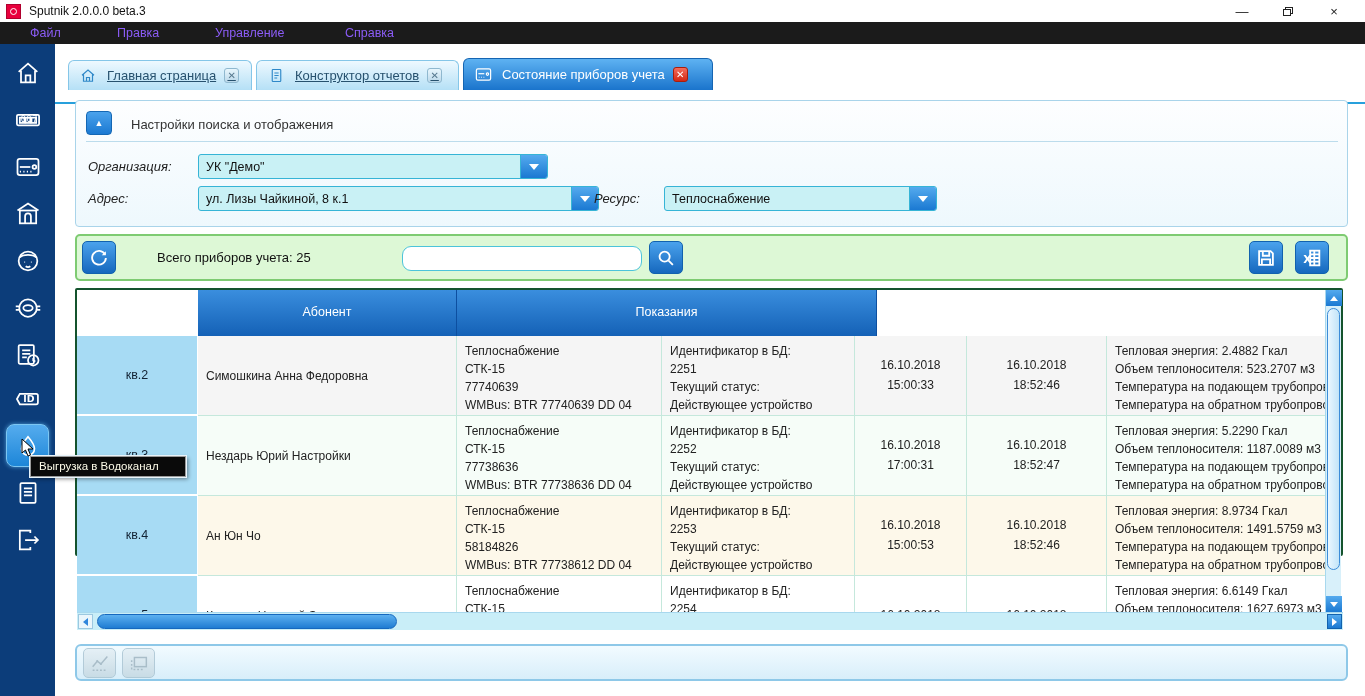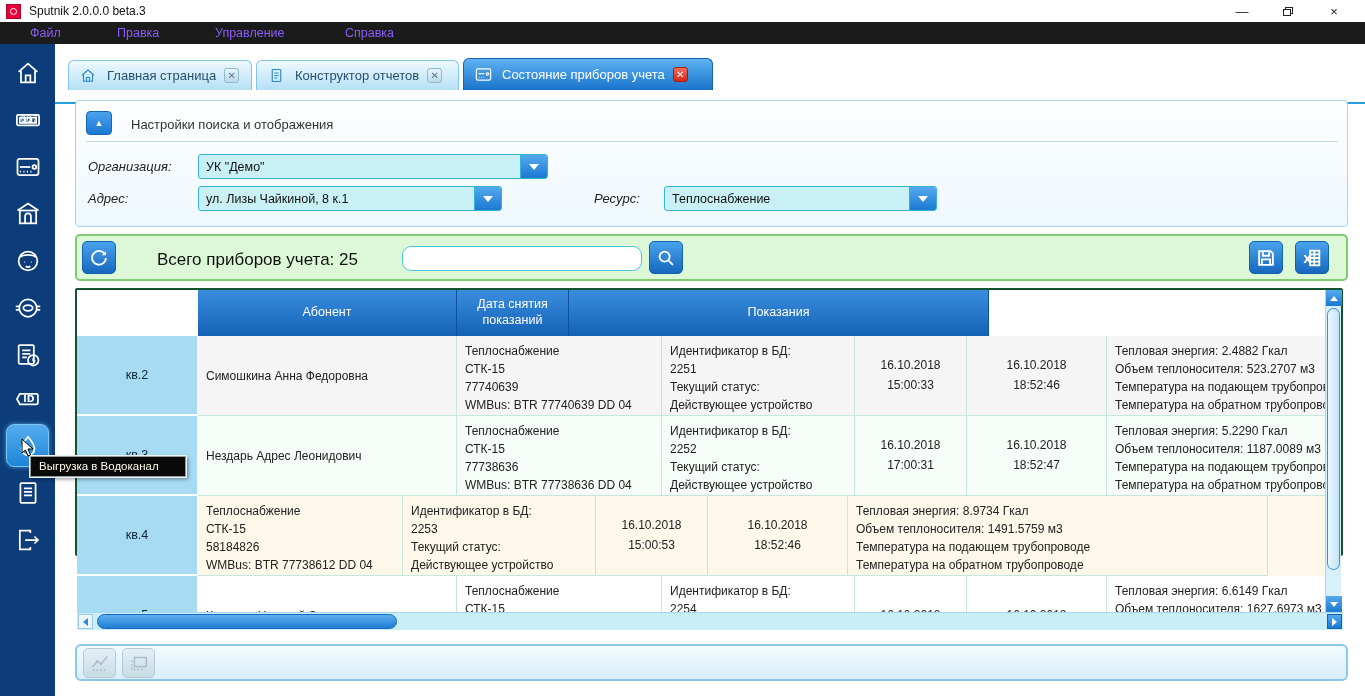--- a/index.html
+++ b/index.html
@@ -36,21 +36,21 @@
   .cursor { position:absolute; left:20px; top:438px; z-index:60; }
   .tooltip { position:absolute; left:30px; top:456px; z-index:55; background:#0a0a0a; border:1px solid #9a9a9a; outline:1px solid #e8f4fb;
       box-shadow:2px 2px 4px rgba(0,0,0,.45); color:#fdfbe8; font-size:11.5px; padding:3px 26px 4px 8px; white-space:nowrap; }
 
   
   .main { position:absolute; left:55px; top:44px; width:1310px; height:652px; background:#fff; }
 
   
   .tabrow { position:absolute; left:0; top:14px; width:1310px; height:32px; }
   .tab { position:absolute; top:2px; height:30px; border-radius:6px 6px 0 0; display:flex; align-items:center; padding:0 8px; cursor:default; }
-  .tab-inactive { background:linear-gradient(#eef9ff,#b5e0f6); border:1px solid #85c6e8; border-bottom:none; color:#27516e; }
+  .tab-inactive { background:linear-gradient(#eef9ff,#b5e0f6); border:1px solid #85c6e8; border-bottom:none; color:#27516e;text-decoration:underline; }
   .tab-active { background:linear-gradient(#5eb2f2,#1a74cc); border:1px solid #1565b2; border-bottom:none; color:#fff; top:0; height:32px; z-index:3; }
   .tab-label { font-size:13px; padding:0 8px; white-space:nowrap; }
   .tab-close { width:15px; height:15px; border-radius:3px; font-size:10px; line-height:13px; text-align:center; }
   .tab-close-lt { background:linear-gradient(#e8f6fd,#bcd9ea); border:1px solid #8fb8cf; color:#56788e; }
   .tab-close-red { background:linear-gradient(#f36c5c,#d42814); border:1px solid #a81d0c; color:#fff; }
   .tab-icon { width:22px; height:20px; display:flex; align-items:center; justify-content:center; }
   .tic { stroke:#2f88c8; fill:none; stroke-width:1.6; }
   .tic-w { stroke:#fff; fill:none; stroke-width:1.5; }
   .tab-underline { position:absolute; left:0; top:44px; width:1310px; height:2px; background:#28a0dc; }
 
@@ -67,21 +67,21 @@
   .combo-arrow { width:27px; height:100%; border-left:1px solid #36b4d6; border-radius:0 2px 2px 0;
       background:linear-gradient(#54aaee,#1b79d2); display:flex; align-items:center; justify-content:center; }
   .combo-arrow i { width:0; height:0; border-left:5px solid transparent; border-right:5px solid transparent; border-top:6px solid #fff; }
 
   
   .greenbar { position:absolute; left:20px; top:190px; width:1273px; height:47px; background:#ddf8d6; border:2px solid #7ecb72; border-radius:5px; }
   .gbtn { position:absolute; top:5px; width:34px; height:33px; border-radius:5px; border:1px solid #1262ae;
       background:linear-gradient(#4aa2ec,#1668be); display:flex; align-items:center; justify-content:center; }
   .gbtn svg { width:22px; height:22px; }
   .gic { stroke:#fff; fill:none; stroke-width:2; }
-  .total-label { position:absolute; left:80px; top:14px; font-size:17px; color:#111; }
+  .total-label { position:absolute; left:80px; top:14px; font-size:13px; color:#111; }
   .search-input { position:absolute; left:325px; top:10px; width:240px; height:25px; border:1px solid #4cc4da; border-radius:9px;
       font-size:12.5px; padding:0 8px; background:#fff; outline:none; }
 
   
   .table-panel { position:absolute; left:20px; top:244px; width:1268px; height:268px; border:2px solid #14532d; background:#fff; border-radius:2px; }
   .table-top { display:flex; }
   .viewport { width:1250px; height:322px; overflow:hidden; position:relative; }
   .grid { width:1450px; }
   .thead { display:flex; height:46px; }
   .th { background:linear-gradient(#3a8ede,#1461b6); color:#fff; font-size:12.5px; display:flex; align-items:center; justify-content:center;
@@ -277,21 +277,21 @@
 
       <span class="fld-label" style="left:12px; top:58px;">Организация:</span>
       <div class="combo" style="left:122px; top:53px; width:350px;">
         <span class="combo-text">УК "Демо"</span>
         <span class="combo-arrow">
             <i></i>
           </span>
       </div>
 
       <span class="fld-label" style="left:12px; top:90px;text-align:right;">Адрес:</span>
-      <div class="combo" style="left:122px; top:85px; width:304px;">
+      <div class="combo" style="left:122px; top:85px; width:401px;">
         <span class="combo-text">ул. Лизы Чайкиной, 8 к.1</span>
         <span class="combo-arrow">
             <i></i>
           </span>
       </div>
 
       <span class="fld-label" style="left:518px; top:90px;">Ресурс:</span>
       <div class="combo" style="left:588px; top:85px; width:273px;">
         <span class="combo-text">Теплоснабжение</span>
         <span class="combo-arrow">
@@ -330,21 +330,20 @@
       </div>
     </div>
 
     <div class="table-panel">
       <div class="table-top">
         <div class="viewport">
           <div class="grid">
             <div class="thead">
               <div class="th th-blank c1"></div>
               <div class="th c2">Абонент</div>
-              <div class="th c5">Дата снятия показаний</div>
               <div class="th c7">Показания</div>
             </div>
 
             <div class="tr row-a">
               <div class="td td-apt c1">кв.2</div>
               <div class="td td-vcenter c2">Симошкина Анна Федоровна</div>
               <div class="td c3">
                 <div>Теплоснабжение</div>
                   <div>СТК-15</div>
                 <div>77740639</div>
@@ -367,21 +366,21 @@
               <div class="td c7">
                 <div>Тепловая энергия: 2.4882 Гкал</div>
                   <div>Объем теплоносителя: 523.2707 м3</div>
                 <div>Температура на подающем трубопроводе</div>
                   <div>Температура на обратном трубопроводе</div>
               </div>
             </div>
 
             <div class="tr row-b">
               <div class="td td-apt c1">кв.3</div>
-              <div class="td td-vcenter c2">Нездарь Адрес Леонидович</div>
+              <div class="td td-vcenter c2">Нездарь Юрий Настройки</div>
               <div class="td c3">
                 <div>Теплоснабжение</div>
                   <div>СТК-15</div>
                 <div>77738636</div>
                   <div>WMBus: BTR 77738636 DD 04</div>
               </div>
               <div class="td c4">
                 <div>Идентификатор в БД:</div>
                   <div>2252</div>
                 <div>Текущий статус:</div>
@@ -398,20 +397,21 @@
               <div class="td c7">
                 <div>Тепловая энергия: 5.2290 Гкал</div>
                   <div>Объем теплоносителя: 1187.0089 м3</div>
                 <div>Температура на подающем трубопроводе</div>
                   <div>Температура на обратном трубопроводе</div>
               </div>
             </div>
 
             <div class="tr row-c">
               <div class="td td-apt c1">кв.4</div>
+              <div class="td td-vcenter c2">Ан Юн Чо</div>
               <div class="td c3">
                 <div>Теплоснабжение</div>
                   <div>СТК-15</div>
                 <div>58184826</div>
                   <div>WMBus: BTR 77738612 DD 04</div>
               </div>
               <div class="td c4">
                 <div>Идентификатор в БД:</div>
                   <div>2253</div>
                 <div>Текущий статус:</div>

